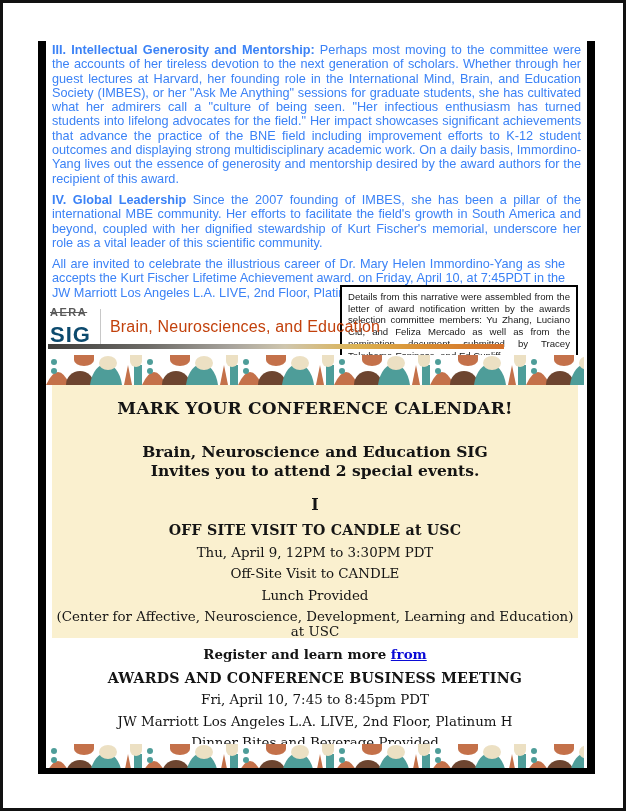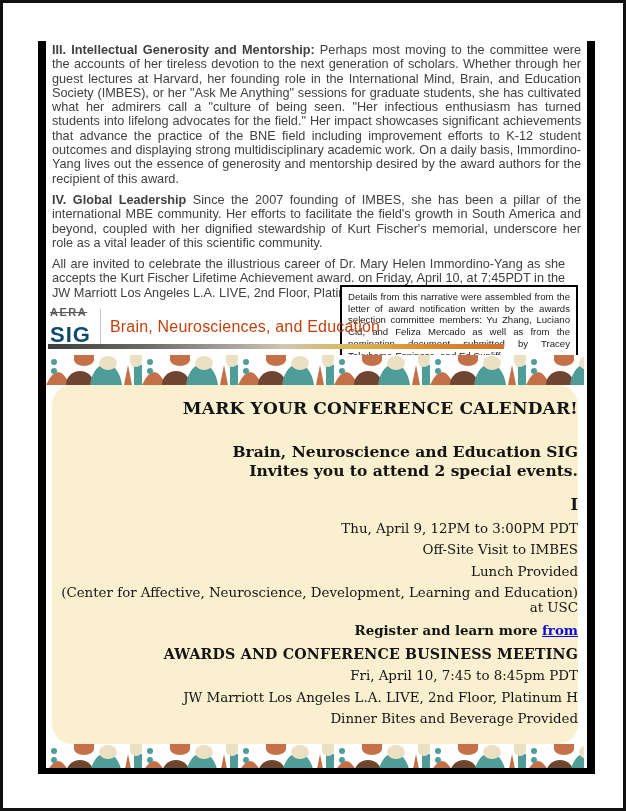--- a/index.html
+++ b/index.html
@@ -7,21 +7,21 @@
     position:relative;width:626px;height:811px;background:#ffffff;
     border:3px solid #111;box-sizing:border-box;overflow:hidden;
     font-family:"Liberation Sans",sans-serif;color:#111;
   }
   .frame{
     position:absolute;left:35px;top:38px;width:557px;height:733px;
     border-left:8px solid #000;border-right:8px solid #000;border-bottom:6px solid #000;
     box-sizing:border-box;
   }
   .textarea{position:absolute;left:0;top:0;width:100%;padding:2px 6px;box-sizing:border-box;}
-  p.body{font-size:12.7px;line-height:14.3px;text-align:justify;margin:0 0 7px 0;color:#404040;}
+  p.body{font-size:12.7px;line-height:14.3px;text-align:justify;margin:0 0 7px 0;color:#3b82f6;}
   p.body .lead{font-weight:bold;}
   p.last{width:97%;}
   .note-box{
     position:absolute;left:294px;top:244px;width:238px;box-sizing:border-box;
     border:2px solid #000;background:#fff;padding:4px 6px 5px 6px;
     font-size:9.6px;line-height:11.7px;text-align:justify;color:#1a1a1a;
   }
   .logo-row{position:absolute;left:4px;top:266px;display:flex;align-items:center;gap:9px;}
   .logo-stack{display:flex;flex-direction:column;align-items:flex-start;line-height:1;}
   .logo-aera{font-size:11px;font-weight:bold;color:#5a5a5a;letter-spacing:1.5px;text-decoration:line-through;}
@@ -29,24 +29,23 @@
   .logo-divider{width:1px;height:36px;background:#c8c8c8;}
   .logo-name{font-size:16px;color:#c2410c;letter-spacing:0.2px;text-align:right;}
   .gradient-bar{
     position:absolute;left:2px;top:303px;width:456px;height:5px;
     background:linear-gradient(90deg,#3f3e3c 0%,#6e6c68 22%,#a7a39c 40%,#cfc6ae 52%,#dcb252 68%,#d98f33 82%,#d4702b 100%);
   }
   .band{position:absolute;left:0;width:538px;overflow:hidden;line-height:0;}
   .band-top{top:314px;height:30px;}
   .band-bottom{top:703px;height:24px;}
   .cream{
-    position:absolute;left:6px;top:344px;width:526px;height:359px;background:#faf0cf;
-    text-align:right;font-family:"DejaVu Serif","Liberation Serif",serif;color:#141414;
+    position:absolute;left:6px;top:344px;width:526px;height:253px;background:#faf0cf;
+    text-align:center;font-family:"DejaVu Serif","Liberation Serif",serif;color:#141414;
     box-sizing:border-box;
-    border-radius:20px;
   }
   .cream .title{font-size:17px;font-weight:bold;padding-top:13px;letter-spacing:0.2px;}
   .cream .sub1{font-size:15.5px;font-weight:bold;margin-top:24px;}
   .cream .sub2{font-size:15.5px;font-weight:bold;}
   .cream .numeral{font-size:16px;font-weight:bold;margin-top:15px;}
   .cream .etitle{font-size:14.2px;font-weight:bold;margin-top:8px;letter-spacing:0.2px;}
   .cream .eline{font-size:13.4px;margin-top:6.5px;}
   .cream .register{font-size:13.4px;font-weight:bold;margin-top:6.5px;}
   .cream .numeral2{font-size:16px;font-weight:bold;margin-top:20px;}
   a.reg-link{color:#0b0bd6;text-decoration:underline;font-weight:bold;cursor:pointer;}
@@ -101,22 +100,23 @@
           <rect width="538" height="30" fill="url(#folk)"></rect>
         </svg>
     </div>
 
     <div class="cream">
       <div class="title">MARK YOUR CONFERENCE CALENDAR!</div>
       <div class="sub1">Brain, Neuroscience and Education SIG</div>
       <div class="sub2">Invites you to attend 2 special events.</div>
 
       <div class="numeral">I</div>
-      <div class="eline">Thu, April 9, 12PM to 3:00PM PDT</div>
-      <div class="eline">Off-Site Visit to IMBES</div>
+      <div class="etitle">OFF SITE VISIT TO CANDLE at USC</div>
+      <div class="eline">Thu, April 9, 12PM to 3:30PM PDT</div>
+      <div class="eline">Off-Site Visit to CANDLE</div>
       <div class="eline">Lunch Provided</div>
       <div class="eline">(Center for Affective, Neuroscience, Development, Learning and Education) at USC</div>
       <div class="register"><span>Register and learn more </span><a class="reg-link">from</a></div>
 
       <div class="etitle">AWARDS AND CONFERENCE BUSINESS MEETING</div>
       <div class="eline">Fri, April 10, 7:45 to 8:45pm PDT</div>
       <div class="eline">JW Marriott Los Angeles L.A. LIVE, 2nd Floor, Platinum H</div>
       <div class="eline">Dinner Bites and Beverage Provided</div>
     </div>
 

